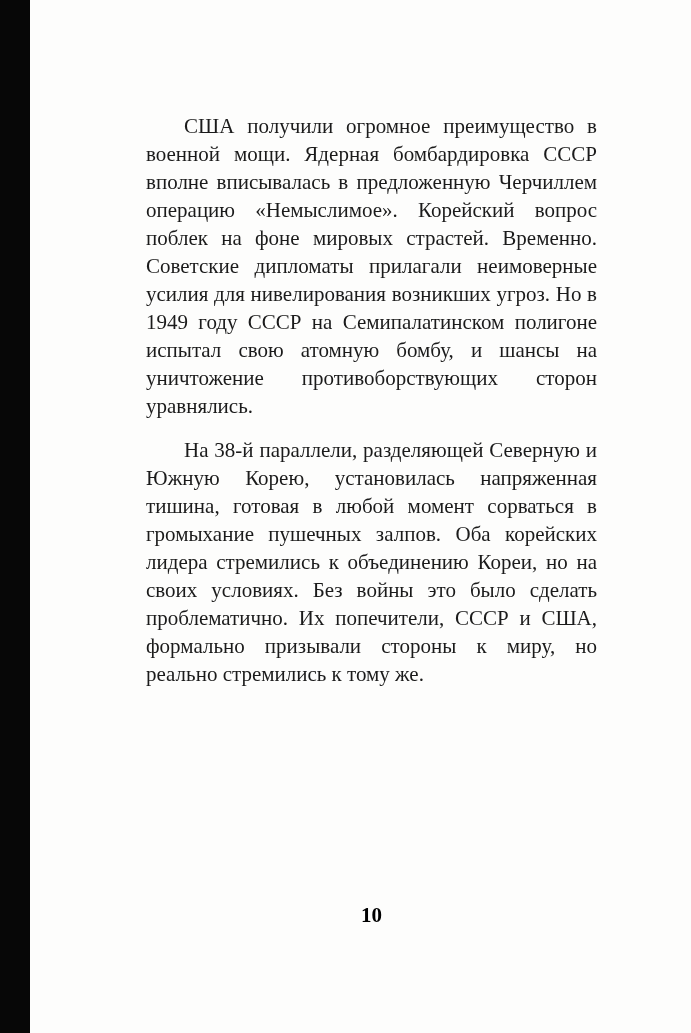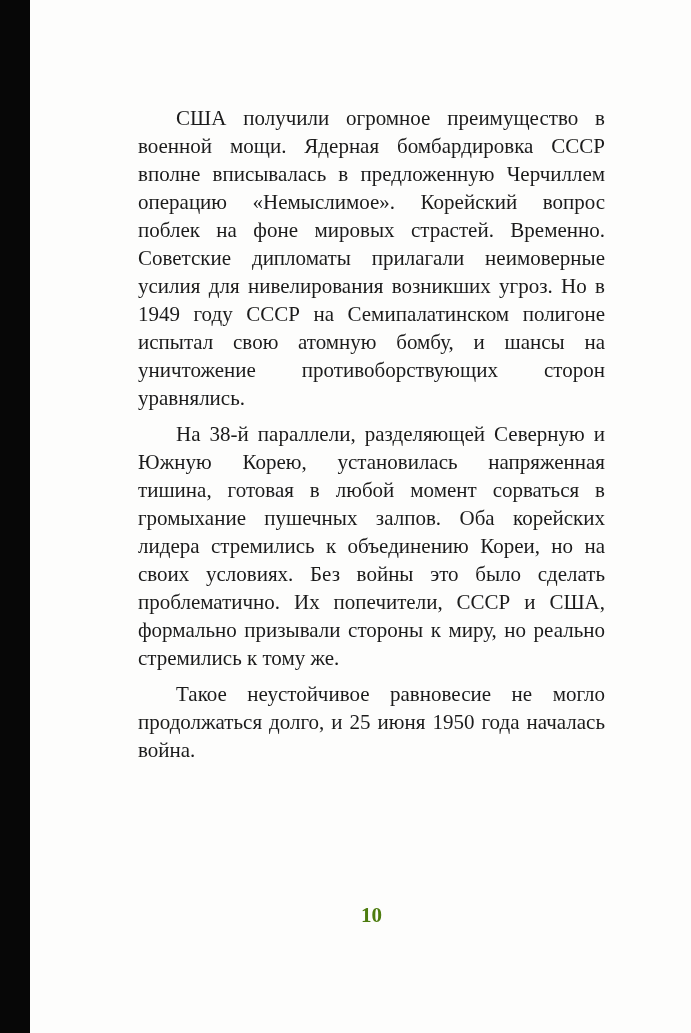--- a/index.html
+++ b/index.html
@@ -24,45 +24,44 @@
     left: 130px;
     top: 96px;
     width: 483px;
     font-size: 21px;
     line-height: 28px;
     text-align: justify;
     hyphens: auto;
     -webkit-hyphens: auto;
   }
   .page-text p {
-    margin: 8px;
+    margin: 16px;
     padding: 0;
     text-indent: 38px;
   }
   .page-text p.italic {
     font-style: italic;
   }
   .page-text p.gap-before {
     margin-top: 28px;
   }
   .page-number {
     position: absolute;
     left: 130px;
     top: 903px;
     width: 483px;
     text-align: center;
     font-size: 21px;
     font-weight: bold;
-    color: #4d7c0f;
+    color: #000000;
   }
 </style>
 </head>
 <body>
 
 <div class="spine-bar"></div>
 
 <div class="page-text">
     <p class="normal">США получили огромное преимущество в военной мощи. Ядерная бомбардировка СССР вполне вписывалась в предложенную Черчиллем операцию «Немыслимое». Корейский вопрос поблек на фоне мировых страстей. Временно. Советские дипломаты прилагали неимоверные усилия для нивелирования возникших угроз. Но в 1949 году СССР на Семипалатинском полигоне испытал свою атомную бомбу, и шансы на уничтожение противоборствующих сторон уравнялись.</p>
     <p class="normal">На 38-й параллели, разделяющей Северную и Южную Корею, установилась напряженная тишина, готовая в любой момент сорваться в громыхание пушечных залпов. Оба корейских лидера стремились к объединению Кореи, но на своих условиях. Без войны это было сделать проблематично. Их попечители, СССР и США, формально призывали стороны к миру, но реально стремились к тому же.</p>
-    <p class="normal">Такое неустойчивое равновесие не могло продолжаться долго, и 25 июня 1950 года началась война.</p>
   </div>
 
 <div class="page-number">10</div>
 
 </body></html>

